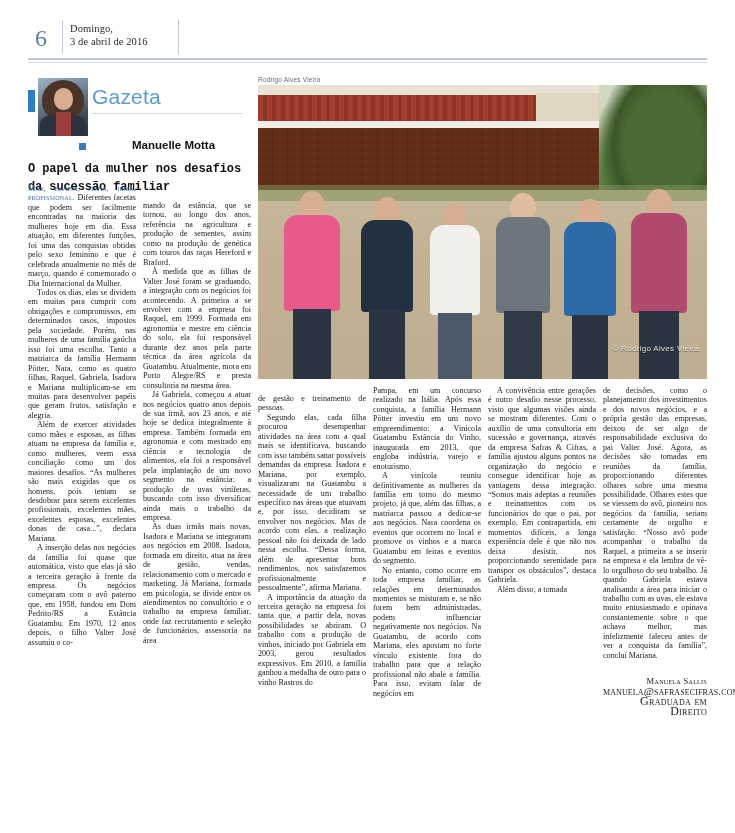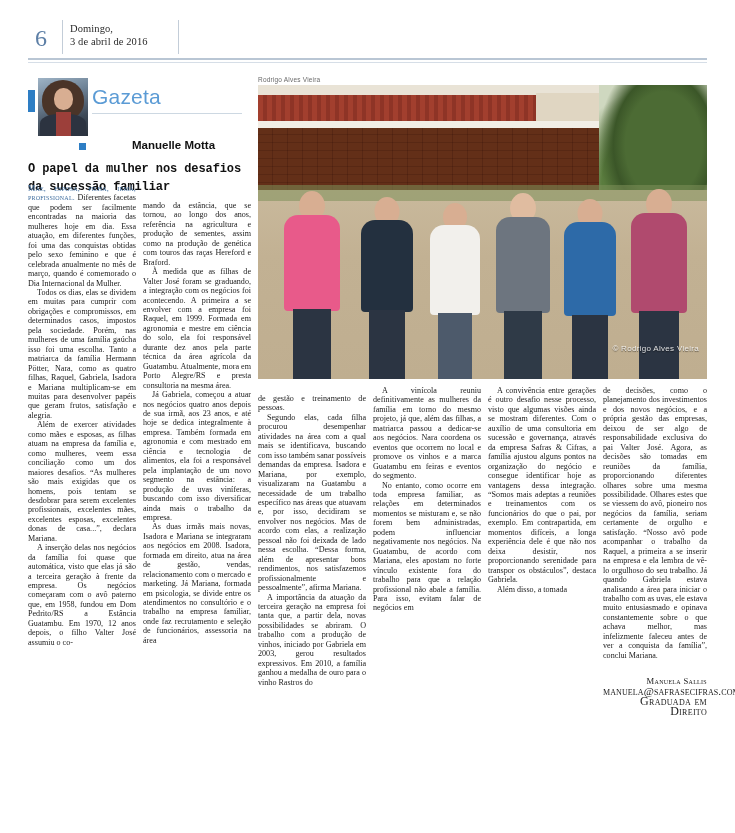--- a/index.html
+++ b/index.html
@@ -235,20 +235,21 @@
     <p><span>As duas irmãs mais novas, Isadora e Mariana se integraram aos negócios em 2008. Isadora, formada em direito, atua na área de gestão, vendas, relacionamento com o mercado e marketing. Já Mariana, formada em psicologia, se divide entre os atendimentos no consultório e o trabalho na empresa familiar, onde faz recrutamento e seleção de funcionários, assessoria na área</span></p>
   </div>
 
   <div class="col c3">
     <p class="first"><span>de gestão e treinamento de pessoas.</span></p>
     <p><span>Segundo elas, cada filha procurou desempenhar atividades na área com a qual mais se identificava, buscando com isso também sanar possíveis demandas da empresa. Isadora e Mariana, por exemplo, visualizaram na Guatambu a necessidade de um trabalho específico nas áreas que atuavam e, por isso, decidiram se envolver nos negócios. Mas de acordo com elas, a realização pessoal não foi deixada de lado nessa escolha. “Dessa forma, além de apresentar bons rendimentos, nos satisfazemos profissionalmente e pessoalmente”, afirma Mariana.</span></p>
     <p><span>A importância da atuação da terceira geração na empresa foi tanta que, a partir dela, novas possibilidades se abriram. O trabalho com a produção de vinhos, iniciado por Gabriela em 2003, gerou resultados expressivos. Em 2010, a família ganhou a medalha de ouro para o vinho Rastros do</span></p>
   </div>
 
   <div class="col c4">
+    <p class="first"><span>Pampa, em um concurso realizado na Itália. Após essa conquista, a família Hermann Pötter investiu em um novo empreendimento: a Vinícola Guatambu Estância do Vinho, inaugurada em 2013, que engloba indústria, varejo e enoturismo.</span></p>
     <p><span>A vinícola reuniu definitivamente as mulheres da família em torno do mesmo projeto, já que, além das filhas, a matriarca passou a dedicar-se aos negócios. Nara coordena os eventos que ocorrem no local e promove os vinhos e a marca Guatambu em feiras e eventos do segmento.</span></p>
     <p><span>No entanto, como ocorre em toda empresa familiar, as relações em determinados momentos se misturam e, se não forem bem administradas, podem influenciar negativamente nos negócios. Na Guatambu, de acordo com Mariana, eles apostam no forte vínculo existente fora do trabalho para que a relação profissional não abale a família. Para isso, evitam falar de negócios em</span></p>
   </div>
 
   <div class="col c5">
     <p><span>A convivência entre gerações é outro desafio nesse processo, visto que algumas visões ainda se mostram diferentes. Com o auxílio de uma consultoria em sucessão e governança, através da empresa Safras &amp; Cifras, a família ajustou alguns pontos na organização do negócio e consegue identificar hoje as vantagens dessa integração. “Somos mais adeptas a reuniões e treinamentos com os funcionários do que o pai, por exemplo. Em contrapartida, em momentos difíceis, a longa experiência dele é que não nos deixa desistir, nos proporcionando serenidade para transpor os obstáculos”, destaca Gabriela.</span></p>
     <p><span>Além disso, a tomada</span></p>
   </div>
 
   <div class="col c6">

